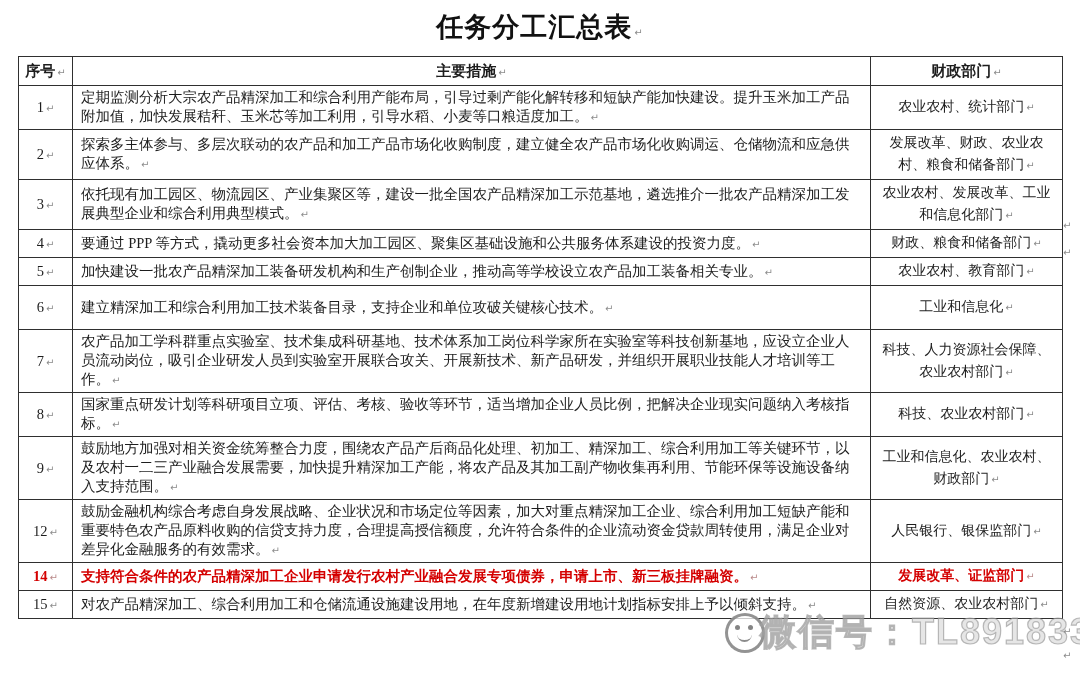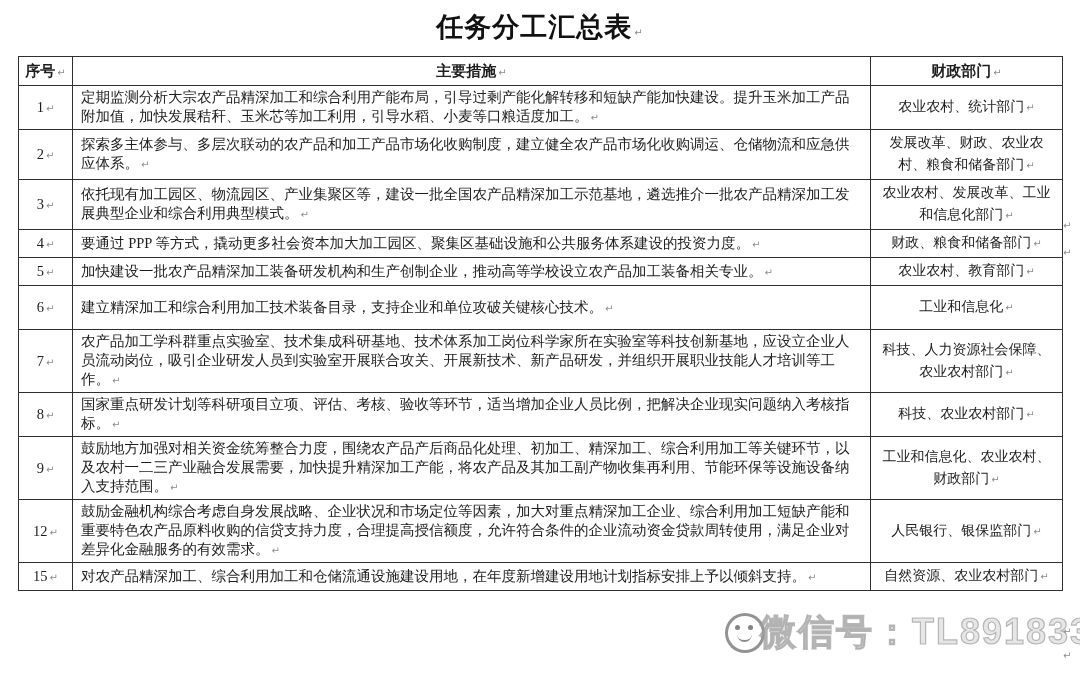--- a/index.html
+++ b/index.html
@@ -181,20 +181,25 @@
       <tr>
         <td class="c-no"><span>9</span><span class="pmark">↵</span></td>
         <td class="c-measure"><span>鼓励地方加强对相关资金统筹整合力度，围绕农产品产后商品化处理、初加工、精深加工、综合利用加工等关键环节，以及农村一二三产业融合发展需要，加快提升精深加工产能，将农产品及其加工副产物收集再利用、节能环保等设施设备纳入支持范围。</span><span class="pmark">↵</span></td>
         <td class="c-dept"><span>工业和信息化、农业农村、财政部门</span><span class="pmark">↵</span></td>
       </tr>
       <tr>
         <td class="c-no"><span>12</span><span class="pmark">↵</span></td>
         <td class="c-measure"><span>鼓励金融机构综合考虑自身发展战略、企业状况和市场定位等因素，加大对重点精深加工企业、综合利用加工短缺产能和重要特色农产品原料收购的信贷支持力度，合理提高授信额度，允许符合条件的企业流动资金贷款周转使用，满足企业对差异化金融服务的有效需求。</span><span class="pmark">↵</span></td>
         <td class="c-dept"><span>人民银行、银保监部门</span><span class="pmark">↵</span></td>
       </tr>
+      <tr class="red">
+        <td class="c-no"><span>14</span><span class="pmark">↵</span></td>
+        <td class="c-measure"><span>支持符合条件的农产品精深加工企业申请发行农村产业融合发展专项债券，申请上市、新三板挂牌融资。</span><span class="pmark">↵</span></td>
+        <td class="c-dept"><span>发展改革、证监部门</span><span class="pmark">↵</span></td>
+      </tr>
       <tr>
         <td class="c-no"><span>15</span><span class="pmark">↵</span></td>
         <td class="c-measure"><span>对农产品精深加工、综合利用加工和仓储流通设施建设用地，在年度新增建设用地计划指标安排上予以倾斜支持。</span><span class="pmark">↵</span></td>
         <td class="c-dept"><span>自然资源、农业农村部门</span><span class="pmark">↵</span></td>
       </tr>
     </tbody>
 </table>
 
 <span class="margin-mark mm-0">↵</span>
 <span class="margin-mark mm-1">↵</span>

